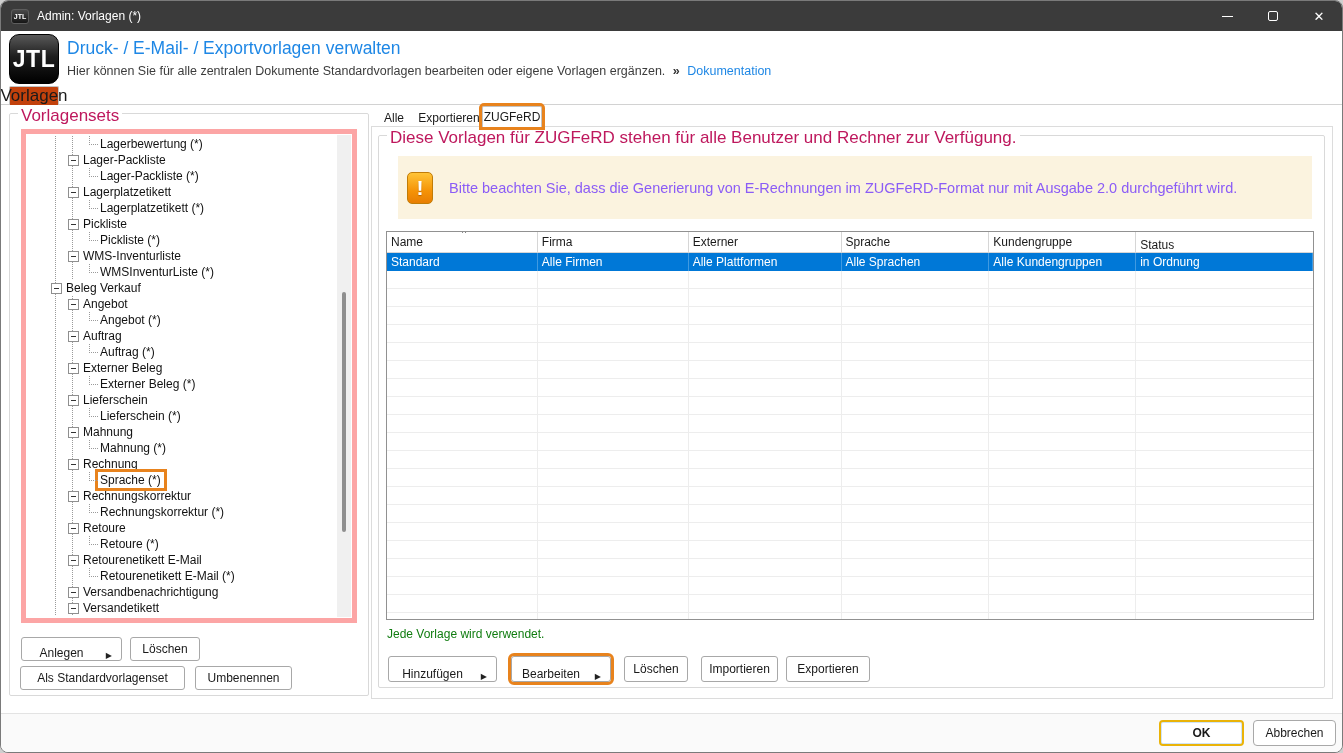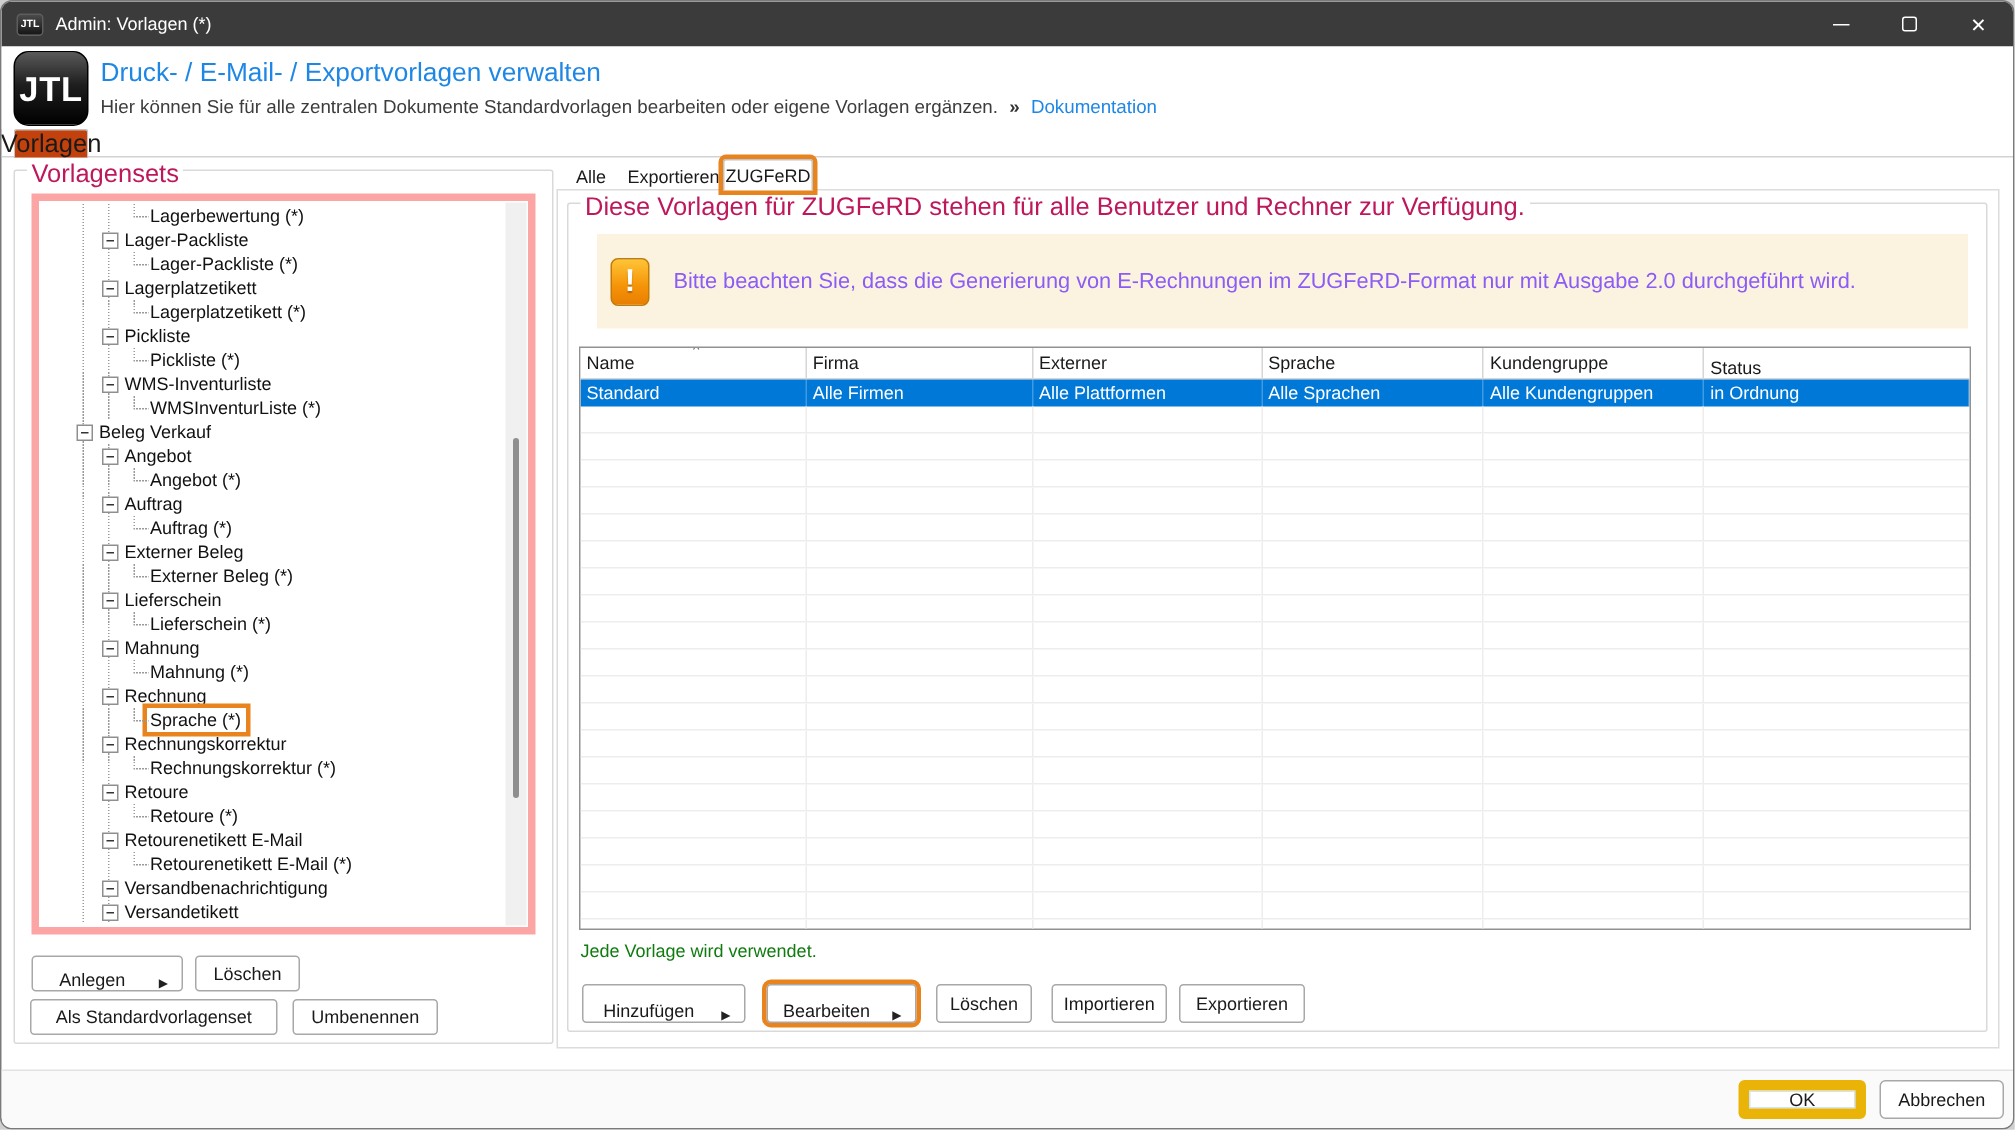--- a/index.html
+++ b/index.html
@@ -93,21 +93,21 @@
   .ecell:last-child { border-right:none; }
   
   #status-green { position:absolute; left:386px; top:626px; font-size:12px; color:#107c10; }
   #btn-hinzufuegen { left:387px; top:655px; width:109px; height:26px; }
   #btn-bearbeiten { left:510px; top:655px; width:100px; height:26px; outline:3px solid #e8831d; }
   #btn-loeschen-r { left:623px; top:655px; width:64px; height:26px; }
   #btn-importieren { left:700px; top:655px; width:77px; height:26px; }
   #btn-exportieren { left:785px; top:655px; width:84px; height:26px; }
   
   #footer { position:absolute; left:0; top:712px; width:100%; height:41px; background:#fafafa; border-top:1px solid #e3e3e3; }
-  #btn-ok { left:1158px; top:719px; width:85px; height:26px; border:7px solid #eab308; border-radius:4px; box-shadow:inset 0 0 0 1px #cfe4f7; }
+  #btn-ok { left:1158px; top:719px; width:85px; height:26px; border:2px solid #eab308; border-radius:4px; box-shadow:inset 0 0 0 1px #cfe4f7;font-weight:bold; }
   #btn-abbrechen { left:1252px; top:719px; width:83px; height:26px; border-radius:4px; }
 </style>
 </head>
 <body>
 
 <div id="win">
 
   <div id="titlebar">
     <div id="tb-icon">JTL</div>
     <div id="tb-title">Admin: Vorlagen (*)</div>

